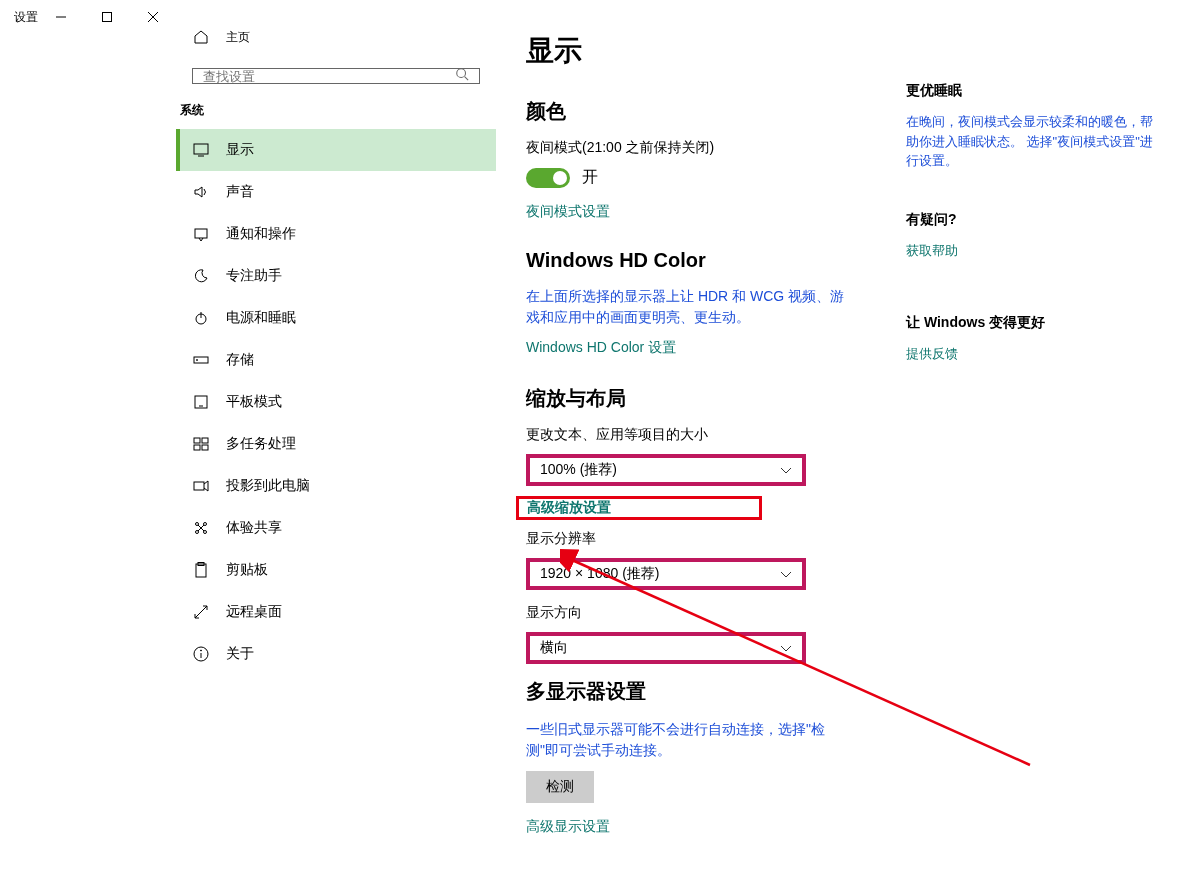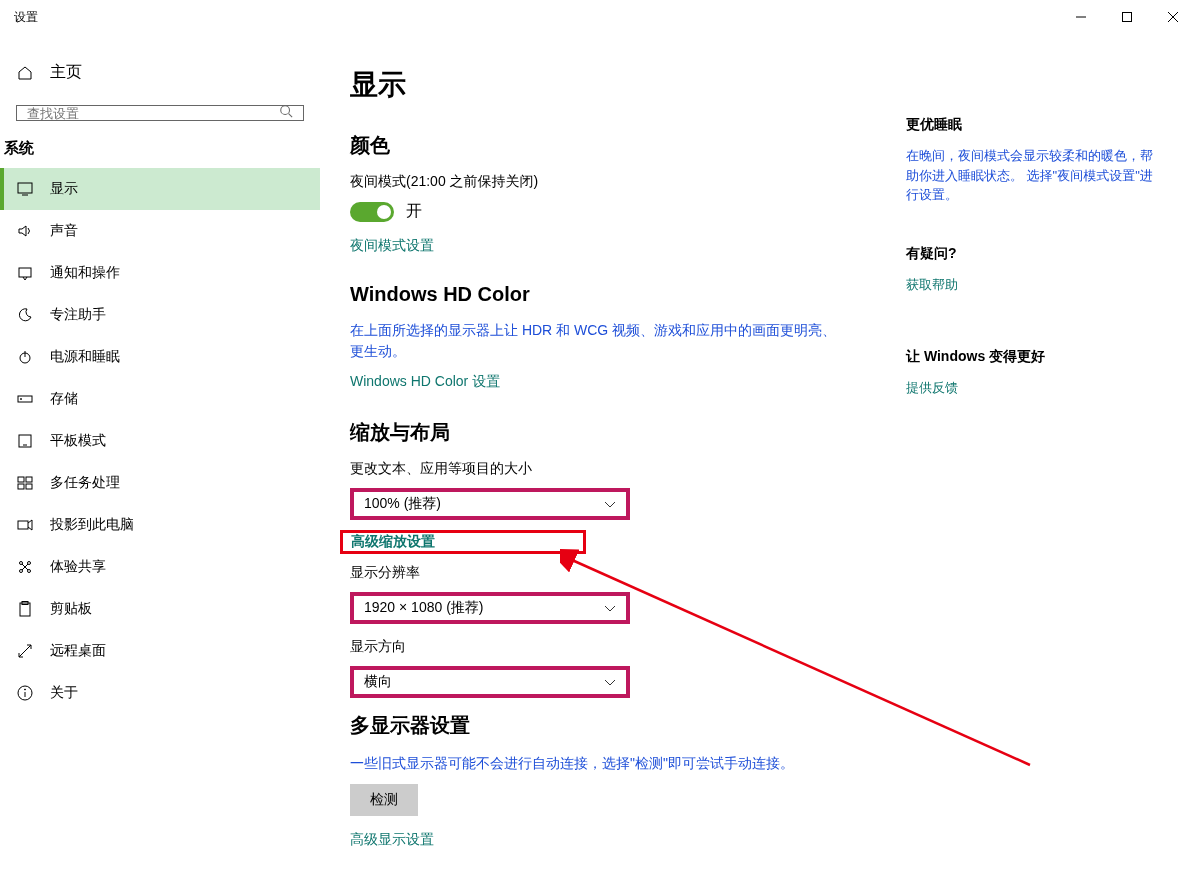--- a/index.html
+++ b/index.html
@@ -1,29 +1,29 @@
 <!DOCTYPE html>
 <html><head>
 <meta charset="utf-8">
 <style>
 * { margin: 0; padding: 0; box-sizing: border-box; font-family: "Microsoft YaHei", "Segoe UI", sans-serif; }
 body { background: #fff; color: #000; width: 1196px; height: 895px; overflow: hidden; position: relative; }
-.window { display: flex; flex-direction: column; height: 100%; }
+.window { display: flex; flex-direction: row; height: 100%; }
 .titlebar { display: flex; align-items: center; height: 34px; padding-left: 14px; }
 .titlebar .title { font-size: 12px; color: #000; flex: 1; }
 .win-controls { display: flex; }
 .win-btn { width: 46px; height: 32px; display: flex; align-items: center; justify-content: center; color: #000; }
 .win-btn svg { stroke: #000; }
 .body { display: flex; flex: 1; overflow: hidden; }
 .sidebar { width: 320px; padding-top: 20px; }
-.home-row { display: flex; align-items: center; gap: 16px; padding: 8px 16px; font-size: 16px; }
+.home-row { display: flex; align-items: center; gap: 16px; padding: 8px 16px; font-size: 12px; }
 .search-wrap { padding: 0 16px; margin-top: 14px; }
 .search { display: flex; align-items: center; border: 1px solid #666; height: 16px; padding: 0 10px; }
 .search input { border: none; outline: none; flex: 1; font-size: 13px; background: transparent; }
-.section-label { font-size: 15px; font-weight: 600; padding: 18px 4px 10px; }
+.section-label { font-size: 12px; font-weight: 600; padding: 18px 4px 10px; }
 .nav-item { display: flex; align-items: center; gap: 16px; padding: 12px 16px; font-size: 14px; position: relative; cursor: default; }
 .nav-item.active { background: #ccead0; }
 .nav-item.active::before { content: ""; position: absolute; left: 0; top: 0; bottom: 0; width: 4px; background: #5aa82f; }
 .nav-icon { width: 18px; height: 18px; display: flex; align-items: center; justify-content: center; }
 .main { flex: 1; padding: 32px 40px 0 30px; display: flex; gap: 60px; overflow: hidden; }
 .content { flex: 1; max-width: 560px; }
 .aside { width: 250px; padding-top: 46px; }
 h1 { font-size: 28px; font-weight: 600; margin-bottom: 28px; }
 h2 { font-size: 20px; font-weight: 600; margin-top: 14px; margin-bottom: 14px; }
 .field-label { font-size: 14px; margin-bottom: 10px; margin-top: 6px; }

